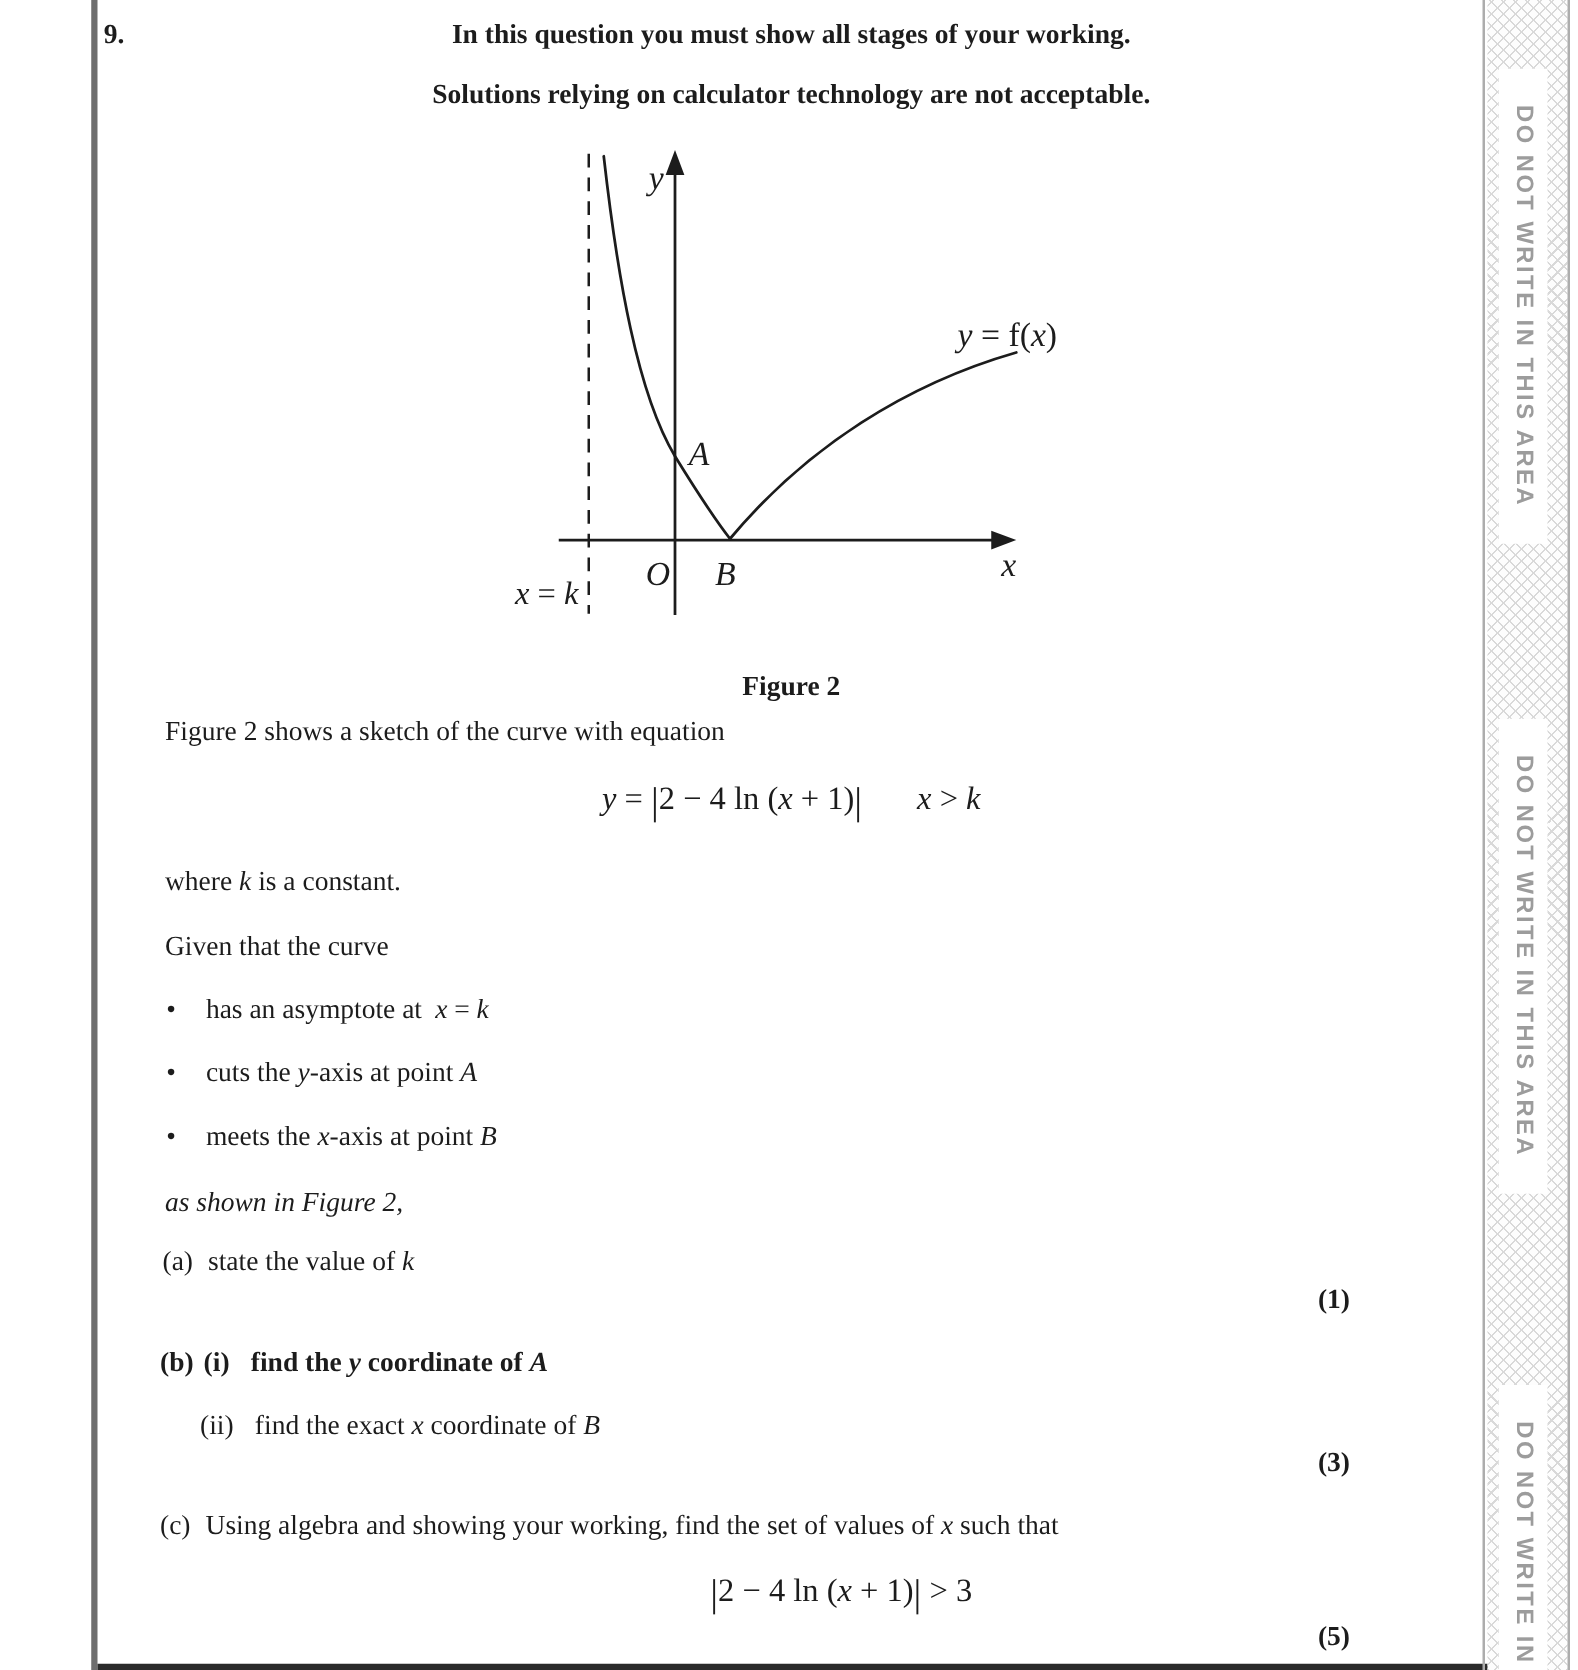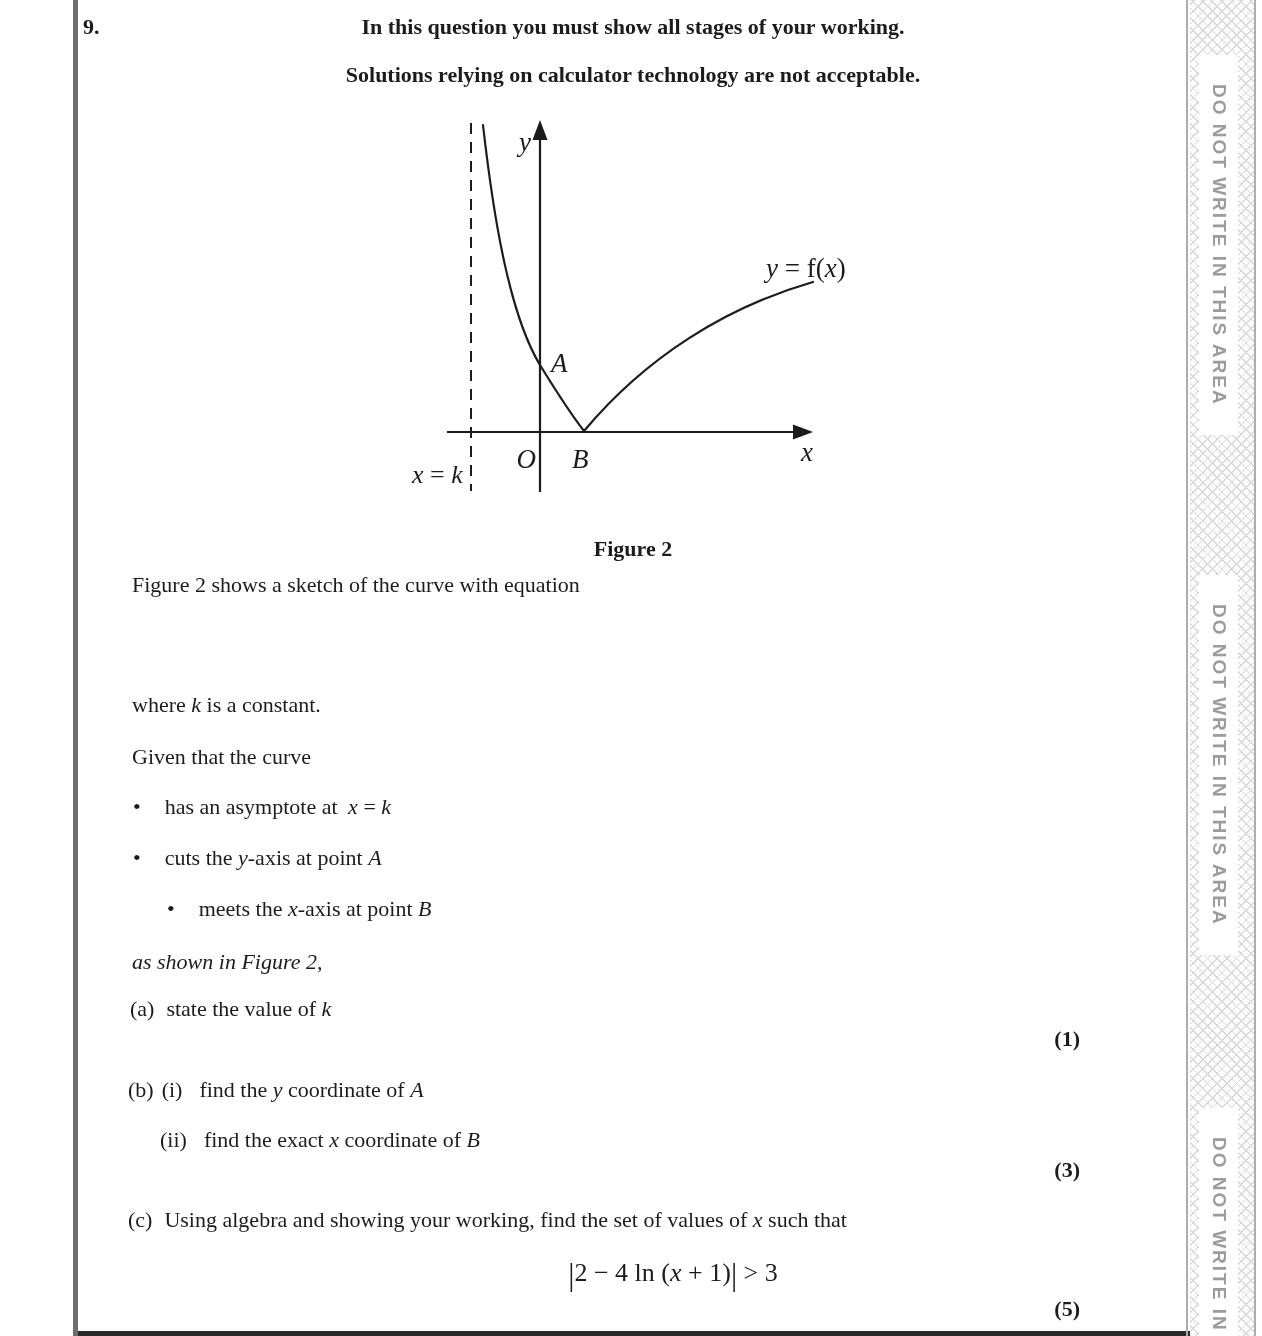--- a/index.html
+++ b/index.html
@@ -86,48 +86,51 @@
     <text x="151" y="262" font-size="27" font-style="italic">A</text>
     <text x="172" y="358" font-size="27" font-style="italic">B</text>
     <text x="12" y="373" font-size="26"><tspan font-style="italic">x</tspan><tspan> = </tspan><tspan font-style="italic">k</tspan></text>
     <text x="366" y="167" font-size="27"><tspan font-style="italic">y</tspan><tspan> = f(</tspan><tspan font-style="italic">x</tspan><tspan>)</tspan></text>
   </svg>
 
   <div class="line bold center-band" style="top:520px;margin-top:16px;">Figure 2</div>
 
   <div class="line" style="left:132px; top:572px;">Figure 2 shows a sketch of the curve with equation</div>
 
+  <div class="line eq center-band" style="top:626px;">
+    <span class="it">y</span><span> = </span><span class="vbar">|</span><span>2 − 4 ln (</span><span class="it">x</span><span> + 1)</span><span class="vbar">|</span><span class="it" style="margin-left:44px;">x</span><span> &gt; </span><span class="it">k</span>
+  </div>
 
   <div class="line" style="left:132px; top:692px;">
     <span>where </span><span class="it">k</span><span> is a constant.</span>
   </div>
 
   <div class="line" style="left:132px; top:744px;font-family:Liberation Serif, serif;">Given that the curve</div>
 
   <div class="line" style="left:133px; top:794px;">
     <span class="bullet-dot">•</span><span class="btxt">has an asymptote at </span><span class="it" style="margin-left:5px;">x</span><span> = </span><span class="it">k</span>
   </div>
 
   <div class="line" style="left:133px; top:845px;">
     <span class="bullet-dot">•</span><span class="btxt">cuts the </span><span class="it">y</span><span>-axis at point </span><span class="it">A</span>
   </div>
 
-  <div class="line" style="left:133px; top:896px;margin-left:34px;">
+  <div class="line" style="left:133px; top:896px;">
     <span class="bullet-dot">•</span><span class="btxt">meets the </span><span class="it">x</span><span>-axis at point </span><span class="it">B</span>
   </div>
 
   <div class="line" style="left:132px; top:949px;font-style:italic;">as shown in Figure 2,</div>
 
   <div class="line" style="left:130px; top:996px;">
     <span>(a)</span><span style="margin-left:12px;">state the value of </span><span class="it">k</span>
   </div>
 
   <div class="line marks" style="top:1026px;">(1)</div>
 
-  <div class="line" style="left:128px; top:1077px;">
+  <div class="line" style="left:128px; top:1077px;font-weight:bold;">
     <span>(b)</span><span style="margin-left:8px;">(i)</span><span style="margin-left:17px;">find the </span><span class="it">y</span><span> coordinate of </span><span class="it">A</span>
   </div>
 
   <div class="line" style="left:160px; top:1127px;">
     <span>(ii)</span><span style="margin-left:17px;">find the exact </span><span class="it">x</span><span> coordinate of </span><span class="it">B</span>
   </div>
 
   <div class="line marks" style="top:1157px;">(3)</div>
 
   <div class="line" style="left:128px; top:1207px;">

